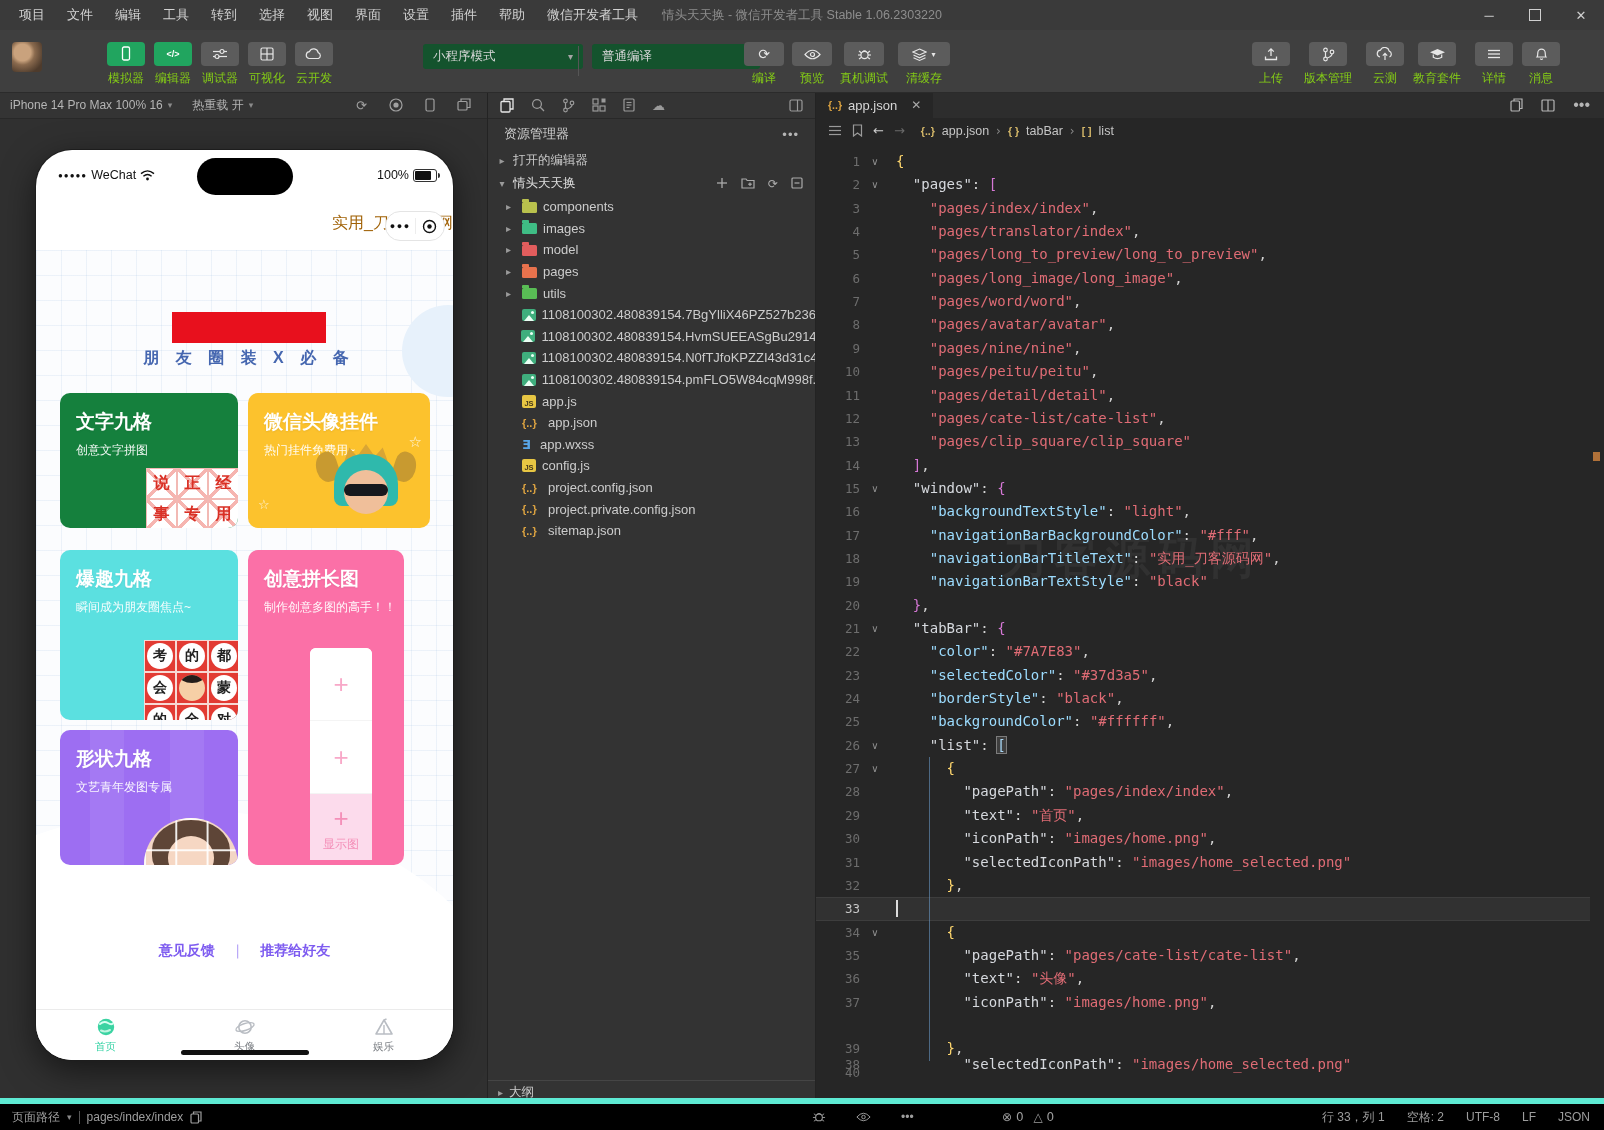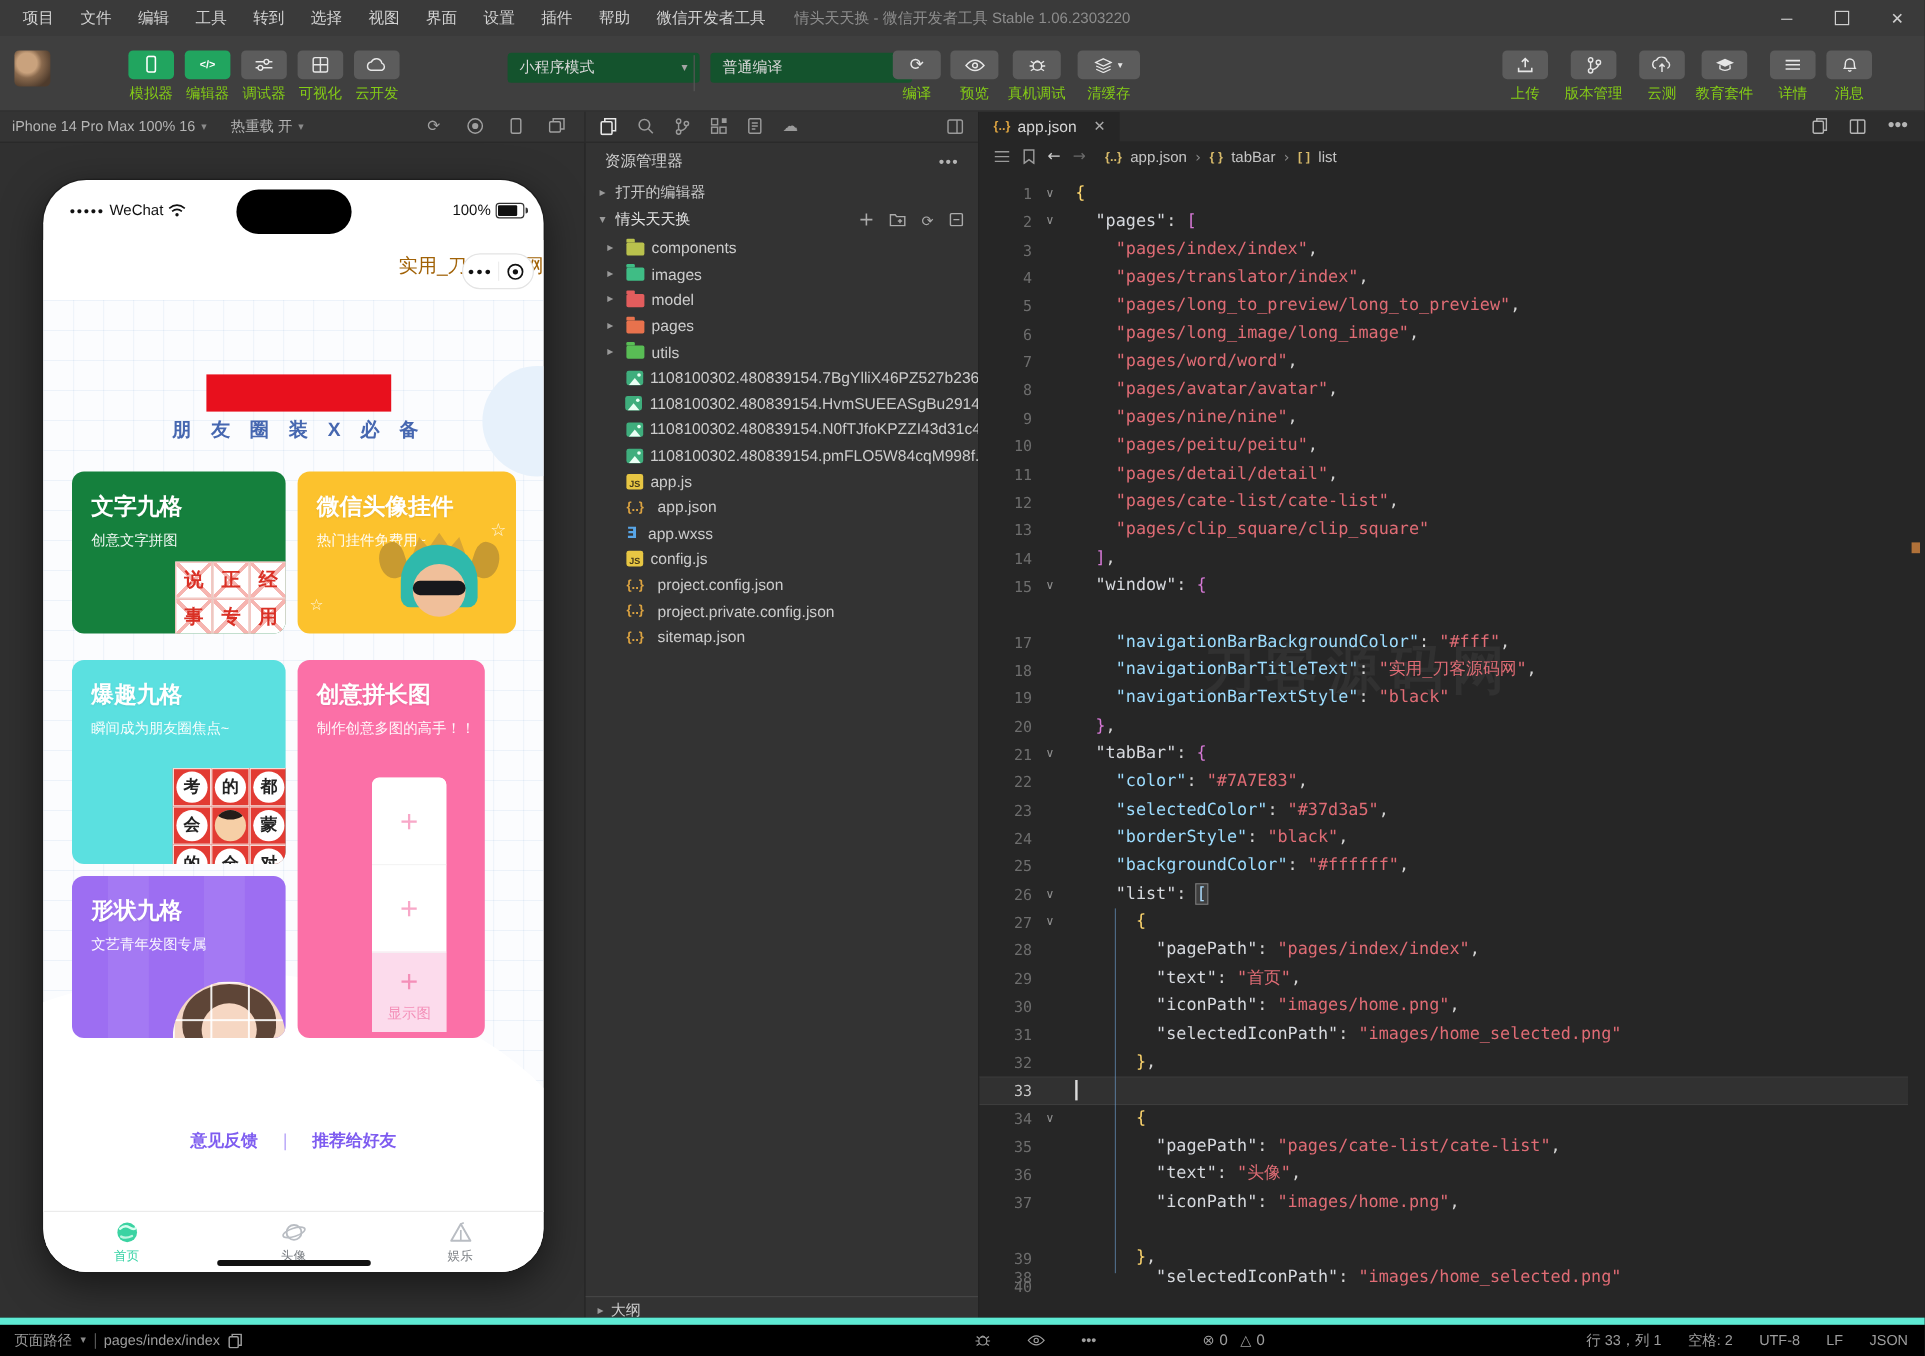--- a/index.html
+++ b/index.html
@@ -861,20 +861,24 @@
       </div>
       <div class="cl" style="top: 310.55px;">
         <span class="ln">14</span>
         <span class="code"><span class="tk-b2">  ]</span><span class="tk-p">,</span></span>
       </div>
       <div class="cl" style="top: 333.9px;">
         <span class="ln">15</span>
         <span class="fold">∨</span>
         <span class="code"><span class="tk-kw">  "window"</span><span class="tk-p">: </span><span class="tk-b2">{</span></span>
       </div>
+      <div class="cl" style="top: 357.25px;">
+        <span class="ln">16</span>
+        <span class="code"><span class="tk-kb">    "backgroundTextStyle"</span><span class="tk-p">: </span><span class="tk-s">"light"</span><span class="tk-p">,</span></span>
+      </div>
       <div class="cl" style="top: 380.6px;">
         <span class="ln">17</span>
         <span class="code"><span class="tk-kb">    "navigationBarBackgroundColor"</span><span class="tk-p">: </span><span class="tk-s">"#fff"</span><span class="tk-p">,</span></span>
       </div>
       <div class="cl" style="top: 403.95px;">
         <span class="ln">18</span>
         <span class="code"><span class="tk-kb">    "navigationBarTitleText"</span><span class="tk-p">: </span><span class="tk-s">"实用_刀客源码网"</span><span class="tk-p">,</span></span>
       </div>
       <div class="cl" style="top: 427.3px;">
         <span class="ln">19</span>

